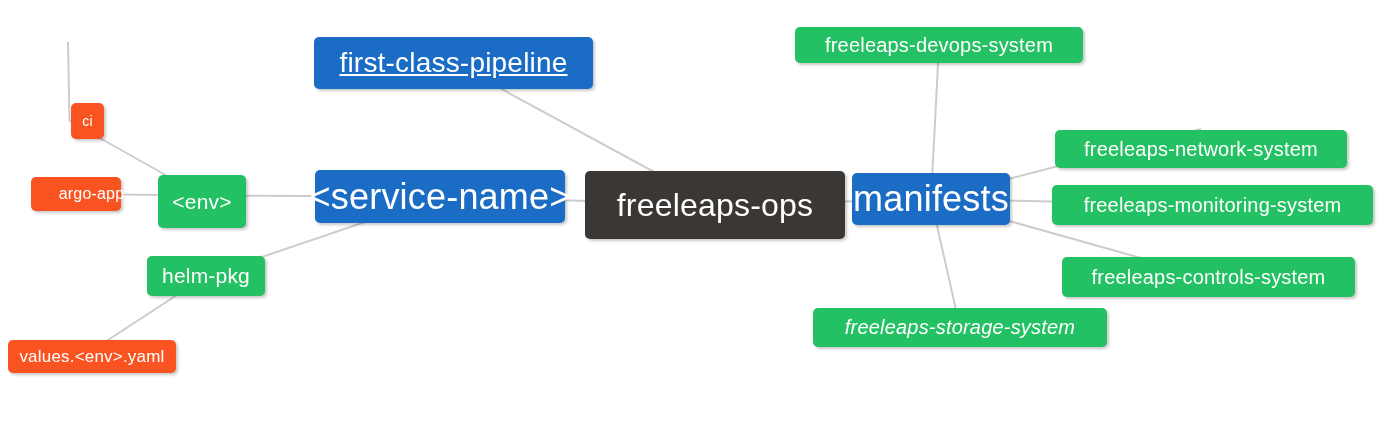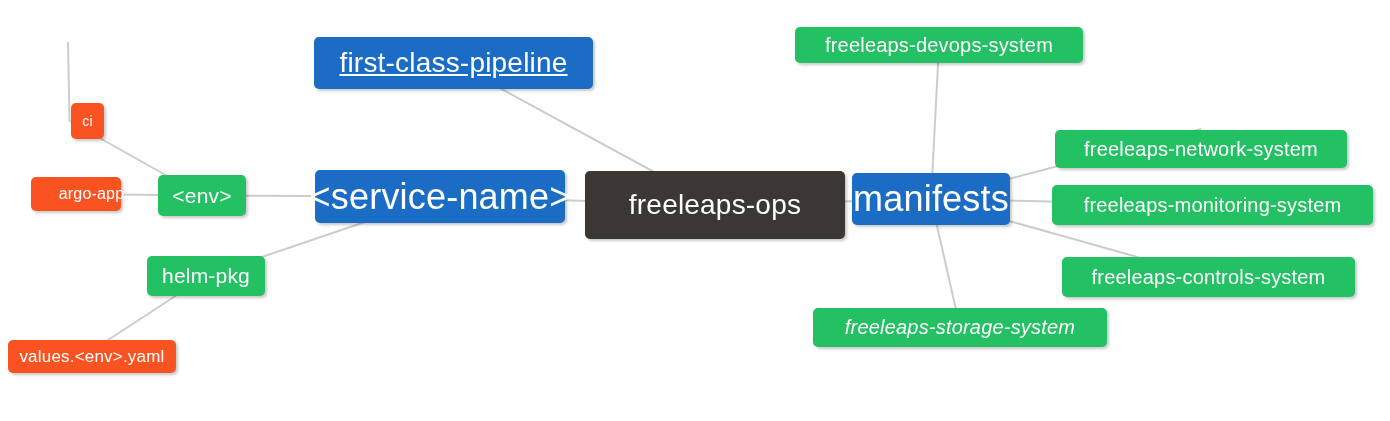--- a/index.html
+++ b/index.html
@@ -53,25 +53,25 @@
       <line x1="440" y1="196.5" x2="715" y2="205" stroke="#cccccc" stroke-width="2"></line>
       <line x1="715" y1="205" x2="931" y2="199" stroke="#cccccc" stroke-width="2"></line>
       <line x1="931" y1="199" x2="939" y2="45" stroke="#cccccc" stroke-width="2"></line>
       <line x1="931" y1="199" x2="1201" y2="129" stroke="#cccccc" stroke-width="2"></line>
       <line x1="931" y1="199" x2="1212.5" y2="205" stroke="#cccccc" stroke-width="2"></line>
       <line x1="931" y1="199" x2="1208.5" y2="277" stroke="#cccccc" stroke-width="2"></line>
       <line x1="931" y1="199" x2="960" y2="327.5" stroke="#cccccc" stroke-width="2"></line>
     </svg>
     <div class="node" style="left: 53px; top: 103px; width: 33px; height: 36px; font-size: 14px; background: rgb(249, 83, 33); color: rgb(255, 255, 255); margin-left: 18px;">ci</div>
     <div class="node" style="left: 31px; top: 177px; width: 90px; height: 34px; font-size: 16px; background: rgb(249, 83, 33); color: rgb(255, 255, 255); padding-left: 31px;">argo-app</div>
-    <div class="node" style="left: 158px; top: 175px; width: 88px; height: 41px; font-size: 21px; background: rgb(35, 193, 99); color: rgb(255, 255, 255);">&lt;env&gt;</div>
+    <div class="node" style="left: 158px; top: 175px; width: 88px; height: 53px; font-size: 21px; background: rgb(35, 193, 99); color: rgb(255, 255, 255);">&lt;env&gt;</div>
     <div class="node" style="left: 147px; top: 256px; width: 118px; height: 40px; font-size: 21px; background: rgb(35, 193, 99); color: rgb(255, 255, 255);">helm-pkg</div>
     <div class="node" style="left: 8px; top: 340px; width: 168px; height: 33px; font-size: 17px; background: rgb(249, 83, 33); color: rgb(255, 255, 255);">values.&lt;env&gt;.yaml</div>
     <div class="node" style="left: 314px; top: 37px; width: 279px; height: 52px; font-size: 28px; background: rgb(27, 108, 196); color: rgb(255, 255, 255); text-decoration: underline;">first-class-pipeline</div>
     <div class="node" style="left: 315px; top: 170px; width: 250px; height: 53px; font-size: 36px; background: rgb(27, 108, 196); color: rgb(255, 255, 255);">&lt;service-name&gt;</div>
-    <div class="node" style="left: 585px; top: 171px; width: 260px; height: 68px; font-size: 28px; background: rgb(59, 55, 52); color: rgb(255, 255, 255);">freeleaps-ops</div>
+    <div class="node" style="left: 585px; top: 171px; width: 260px; height: 68px; font-size: 32px; background: rgb(59, 55, 52); color: rgb(255, 255, 255);">freeleaps-ops</div>
     <div class="node" style="left: 852px; top: 173px; width: 158px; height: 52px; font-size: 36px; background: rgb(27, 108, 196); color: rgb(255, 255, 255);">manifests</div>
     <div class="node" style="left: 795px; top: 27px; width: 288px; height: 36px; font-size: 20px; background: rgb(35, 193, 99); color: rgb(255, 255, 255);">freeleaps-devops-system</div>
     <div class="node" style="left: 1055px; top: 110px; width: 292px; height: 38px; font-size: 20px; background: rgb(35, 193, 99); color: rgb(255, 255, 255); margin-top: 20px;">freeleaps-network-system</div>
     <div class="node" style="left: 1052px; top: 185px; width: 321px; height: 40px; font-size: 20px; background: rgb(35, 193, 99); color: rgb(255, 255, 255);">freeleaps-monitoring-system</div>
     <div class="node" style="left: 1062px; top: 257px; width: 293px; height: 40px; font-size: 20px; background: rgb(35, 193, 99); color: rgb(255, 255, 255);">freeleaps-controls-system</div>
     <div class="node" style="left: 813px; top: 308px; width: 294px; height: 39px; font-size: 20px; background: rgb(35, 193, 99); color: rgb(255, 255, 255); font-style: italic;">freeleaps-storage-system</div>
   </div>
 
 </body></html>

